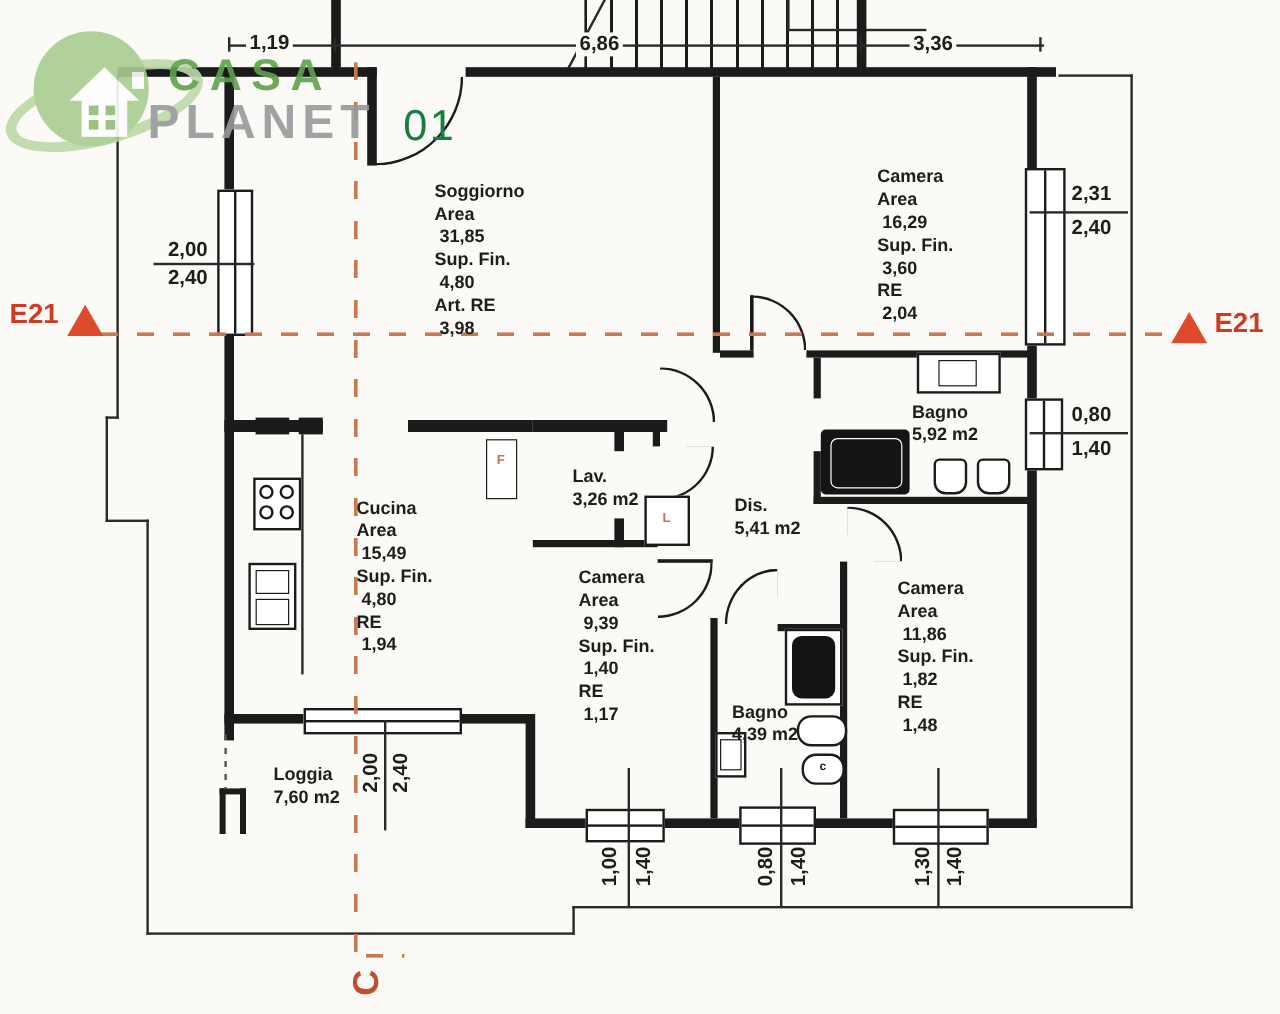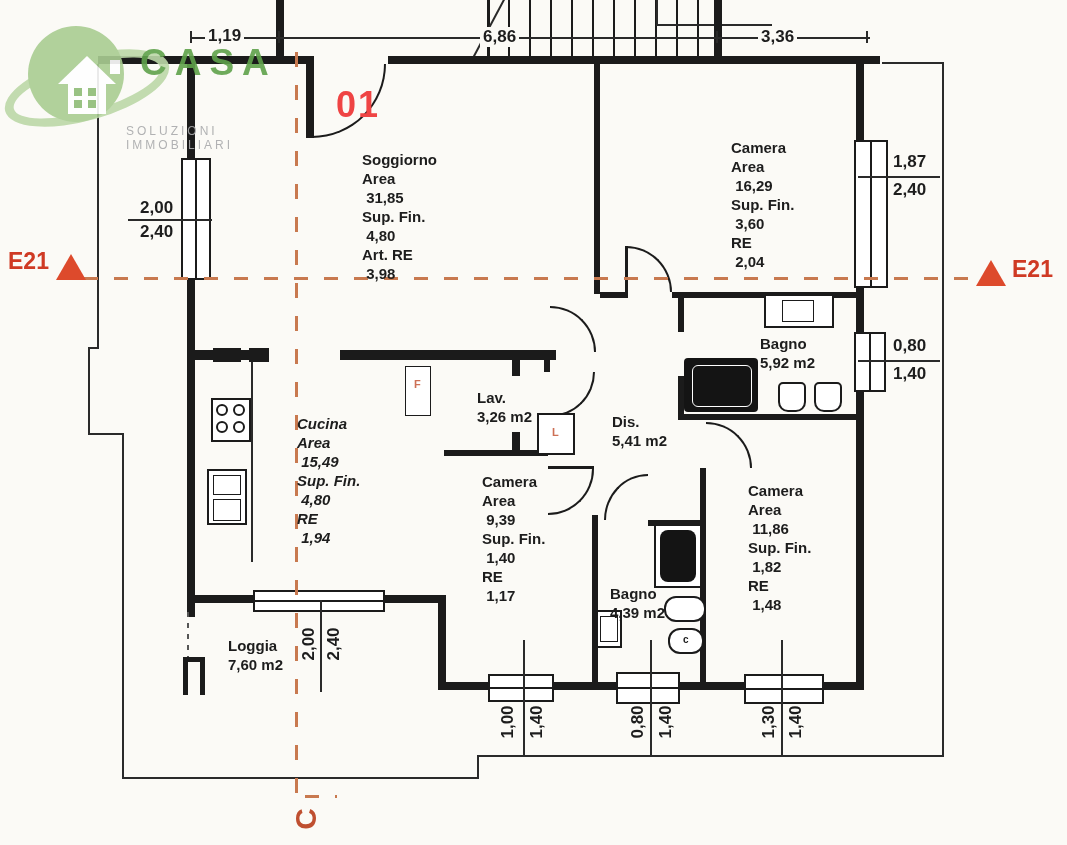--- a/index.html
+++ b/index.html
@@ -23,21 +23,21 @@
   .vdim{position:absolute;font-weight:bold;font-size:17px;color:#1d1d1d;width:44px;height:18px;text-align:center;transform:rotate(-90deg);white-space:nowrap;}
   .dimline-h{position:absolute;height:2px;background:#2a2a2a;}
   .dimline-v{position:absolute;width:2px;background:#2a2a2a;}
   .tick{position:absolute;width:2px;height:12px;background:#2a2a2a;}
   
   .dash-h{position:absolute;height:3px;background:repeating-linear-gradient(90deg,#c8794f 0 14px,transparent 14px 30px);}
   .dash-v{position:absolute;width:3px;background:repeating-linear-gradient(180deg,#c8794f 0 15px,transparent 15px 33px);}
   .dash-thin-v{position:absolute;width:2px;background:repeating-linear-gradient(180deg,#555 0 5px,transparent 5px 11px);}
   .tri-up{position:absolute;width:0;height:0;border-left:15px solid transparent;border-right:15px solid transparent;border-bottom:26px solid #dd4a2c;}
   .e21{position:absolute;font-weight:bold;font-size:23px;color:#cf3a24;}
-  .unit01{position:absolute;font-weight:bold;font-size:36px;color:#ef4444;letter-spacing:2px;}
+  .unit01{position:absolute;font-weight:normal;font-size:36px;color:#15803d;letter-spacing:2px;}
   .sectC{position:absolute;font-weight:bold;font-size:30px;color:#bf4f30;transform:rotate(-90deg);}
   .appl{position:absolute;font-weight:bold;font-size:11px;color:#cd7055;}
   
   .fx{position:absolute;background:#fff;border:2px solid #1b1b1b;box-sizing:border-box;}
   .fx-dark{position:absolute;background:#141414;}
   .burner{position:absolute;width:12px;height:12px;border:2px solid #1b1b1b;border-radius:50%;box-sizing:border-box;background:#fff;}
   
   .stairs{position:absolute;background:repeating-linear-gradient(90deg,#1b1b1b 0 2.5px,transparent 2.5px 21px);}
   
   .logo{position:absolute;left:10px;top:18px;width:320px;height:120px;z-index:40;opacity:.9;}
@@ -187,21 +187,21 @@
 <div class="tick" style="left:716px;top:31px;"></div>
 <div class="tick" style="left:866px;top:31px;"></div>
 <div class="dim" style="left:205px;top:26px;">1,19</div>
 <div class="dim" style="left:480px;top:27px;">6,86</div>
 <div class="dim" style="left:758px;top:27px;">3,36</div>
 
 <div class="dim" style="left:137px;top:198px;">2,00</div>
 <div class="dimline-h" style="left:128px;top:219px;width:84px;"></div>
 <div class="dim" style="left:137px;top:222px;">2,40</div>
 
-<div class="dim" style="left:890px;top:152px;">1,87</div>
+<div class="dim" style="left:890px;top:152px;">2,31</div>
 <div class="dimline-h" style="left:858px;top:176px;width:82px;"></div>
 <div class="dim" style="left:890px;top:180px;">2,40</div>
 
 <div class="dim" style="left:890px;top:336px;">0,80</div>
 <div class="dimline-h" style="left:858px;top:360px;width:82px;"></div>
 <div class="dim" style="left:890px;top:364px;">1,40</div>
 
 <div class="dimline-v" style="left:523px;top:640px;height:115px;"></div>
 <div class="vdim" style="left:485px;top:713px;">1,00</div>
 <div class="vdim" style="left:514px;top:713px;">1,40</div>
@@ -231,21 +231,21 @@
 Sup. Fin.
  3,60
 RE
  2,04</div>
 <div class="room-label" style="left:760px;top:334px;">Bagno
 5,92 m2</div>
 <div class="room-label" style="left:477px;top:388px;">Lav.
 3,26 m2</div>
 <div class="room-label" style="left:612px;top:412px;">Dis.
 5,41 m2</div>
-<div class="room-label" style="left:297px;top:414px;font-style:italic;">Cucina
+<div class="room-label" style="left:297px;top:414px;">Cucina
 Area
  15,49
 Sup. Fin.
  4,80
 RE
  1,94</div>
 <div class="room-label" style="left:482px;top:472px;">Camera
 Area
  9,39
 Sup. Fin.
@@ -270,14 +270,14 @@
     <div class="house-roof"></div>
     <div class="chimney"></div>
     <div class="house-body">
       <div class="pane" style="left:6px;top:6px;"></div>
       <div class="pane" style="left:20px;top:6px;"></div>
       <div class="pane" style="left:6px;top:18px;"></div>
       <div class="pane" style="left:20px;top:18px;"></div>
     </div>
   </div>
   <div class="brand-casa">CASA</div>
-  <div class="brand-tag">SOLUZIONI IMMOBILIARI</div>
+  <div class="brand-planet">PLANET</div>
 </div>
 
 </body></html>

